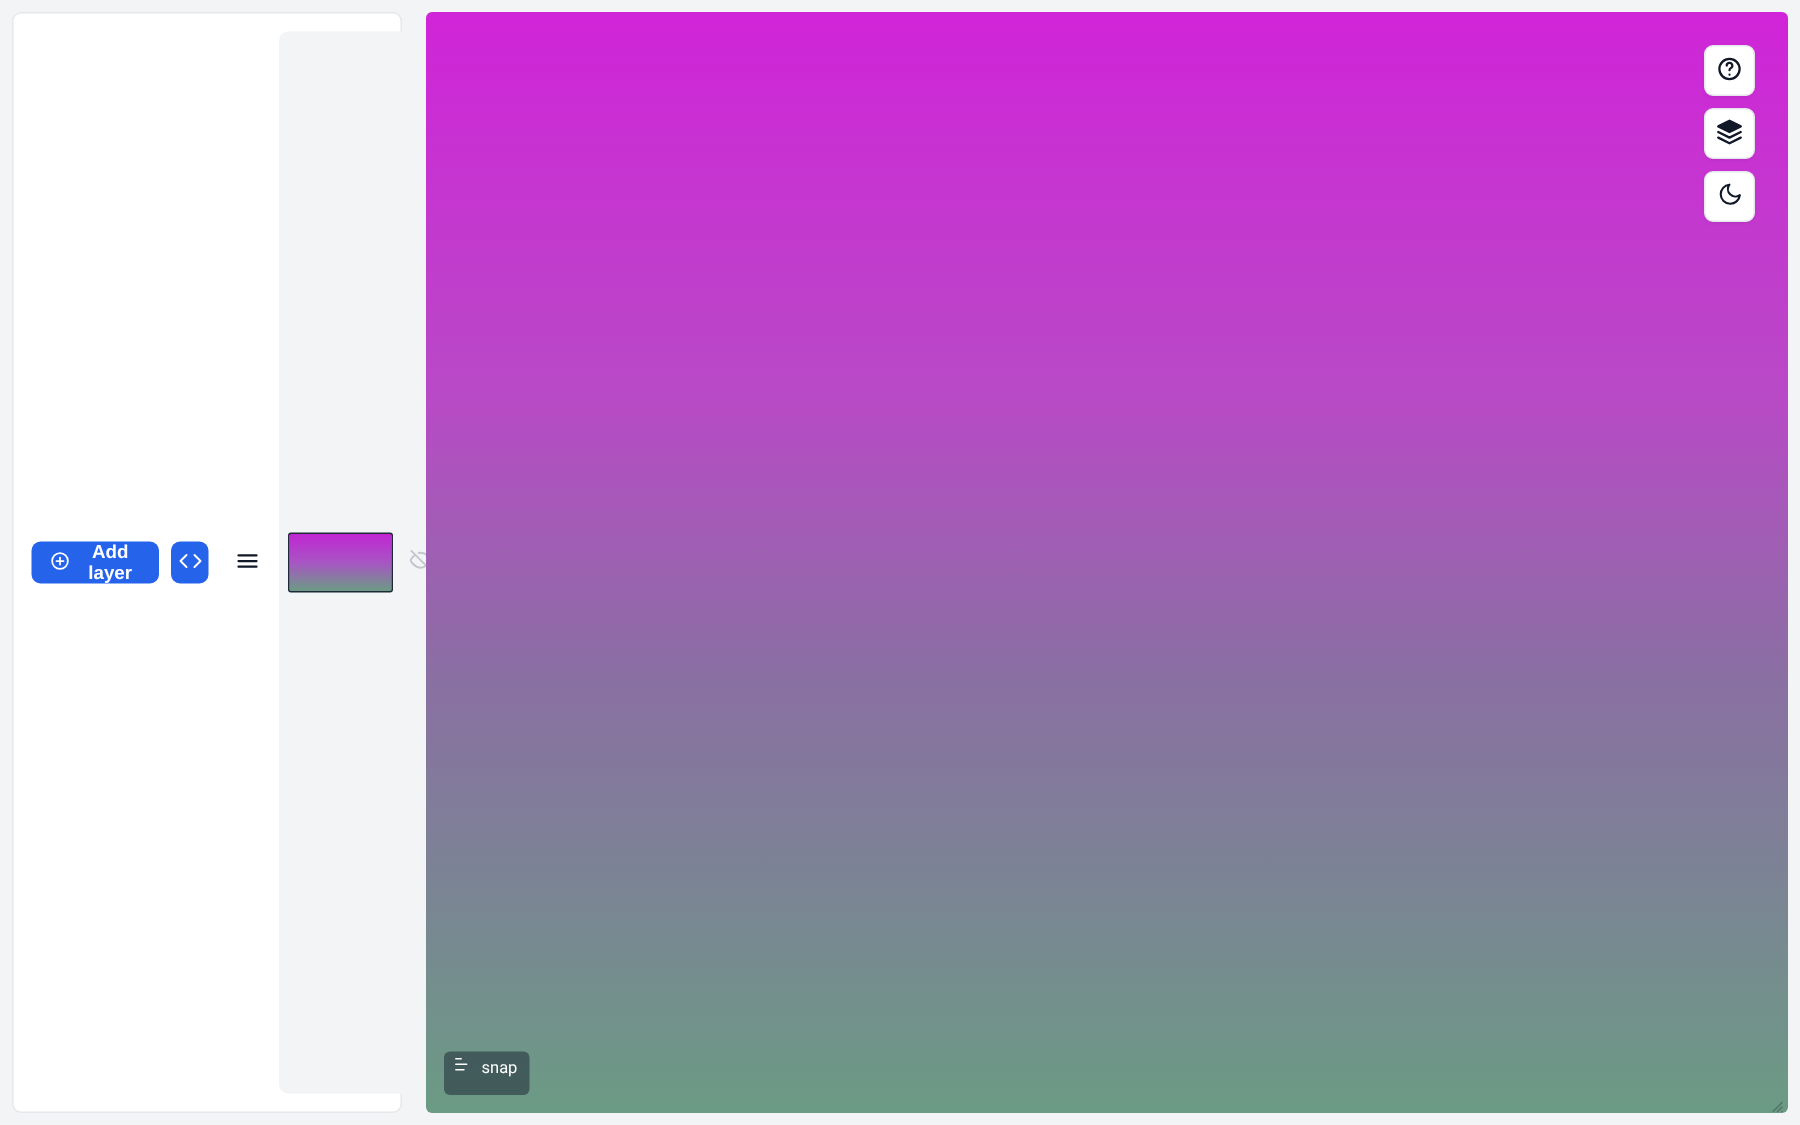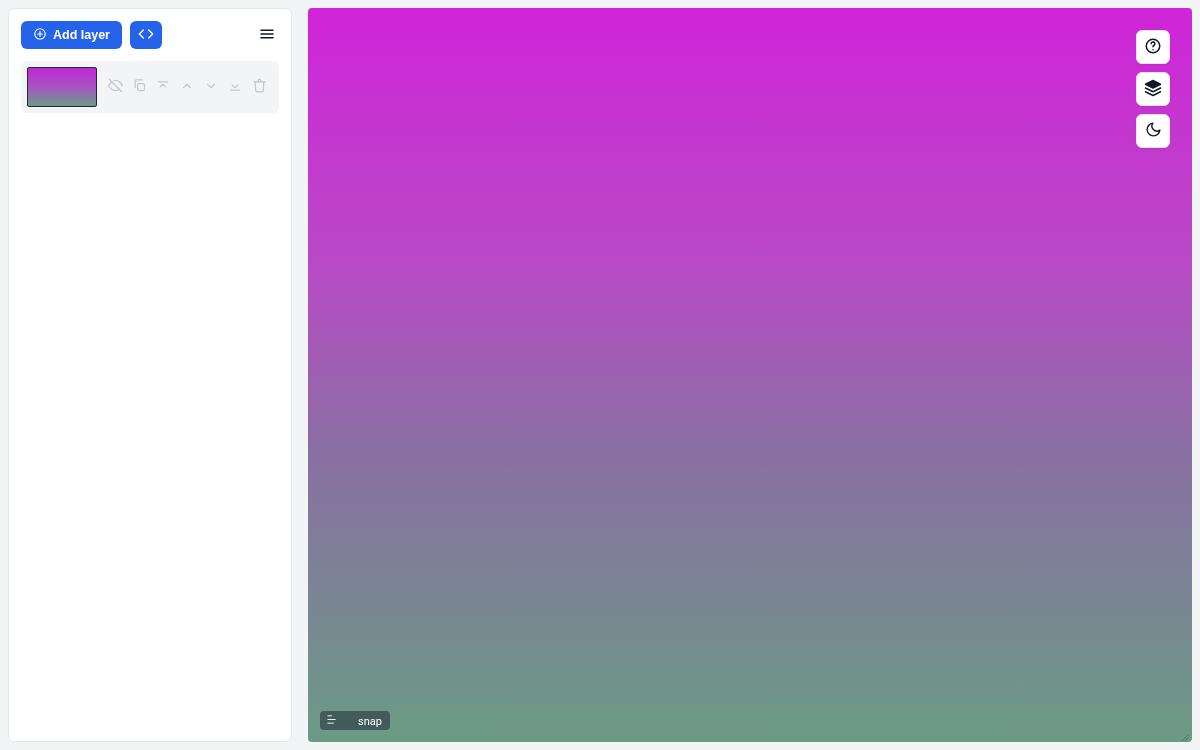--- a/index.html
+++ b/index.html
@@ -10,26 +10,26 @@
     width: 1200px;
     height: 750px;
     overflow: hidden;
     display: flex;
     padding: 8px;
     gap: 16px;
   }
 
   
   .sidebar {
-    width: 284px;
+    width: 260px;
     background: #ffffff;
     border-radius: 6px;
     border: 1px solid #e5e7eb;
     display: flex;
-    flex-direction: column;
+    flex-direction: row;
     padding: 12px;
     gap: 12px;
   }
   .sidebar-header {
     display: flex;
     align-items: center;
     gap: 8px;
   }
   .btn-primary {
     display: inline-flex;
@@ -150,24 +150,24 @@
 
   
   .snap-badge {
     position: absolute;
     left: 12px;
     bottom: 12px;
     background: rgba(31,41,55,0.55);
     color: #fff;
     font-size: 11px;
     border-radius: 4px;
-    padding: 3px 8px 2px 6px;
-    display: inline-flex;
-    align-items: center;
-    gap: 21px;
+    padding: 3px 8px 12px 6px;
+    display: inline-flex;
+    align-items: center;
+    gap: 8px;
   }
   .snap-badge svg { stroke: #fff; }
 </style>
 </head>
 <body>
 
 <aside class="sidebar">
   <div class="sidebar-header">
 
     <button class="btn-primary">

